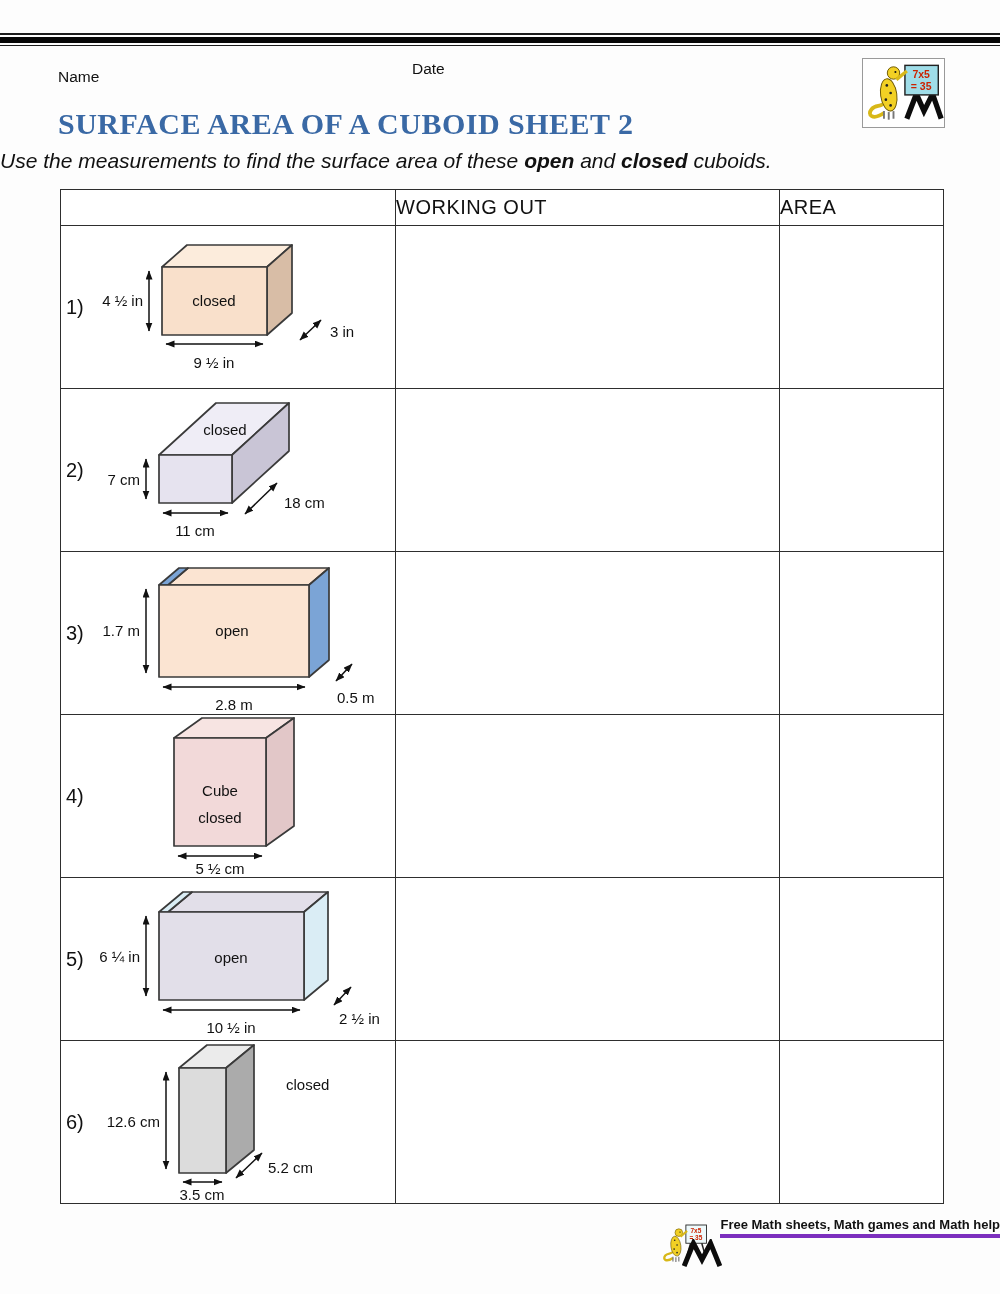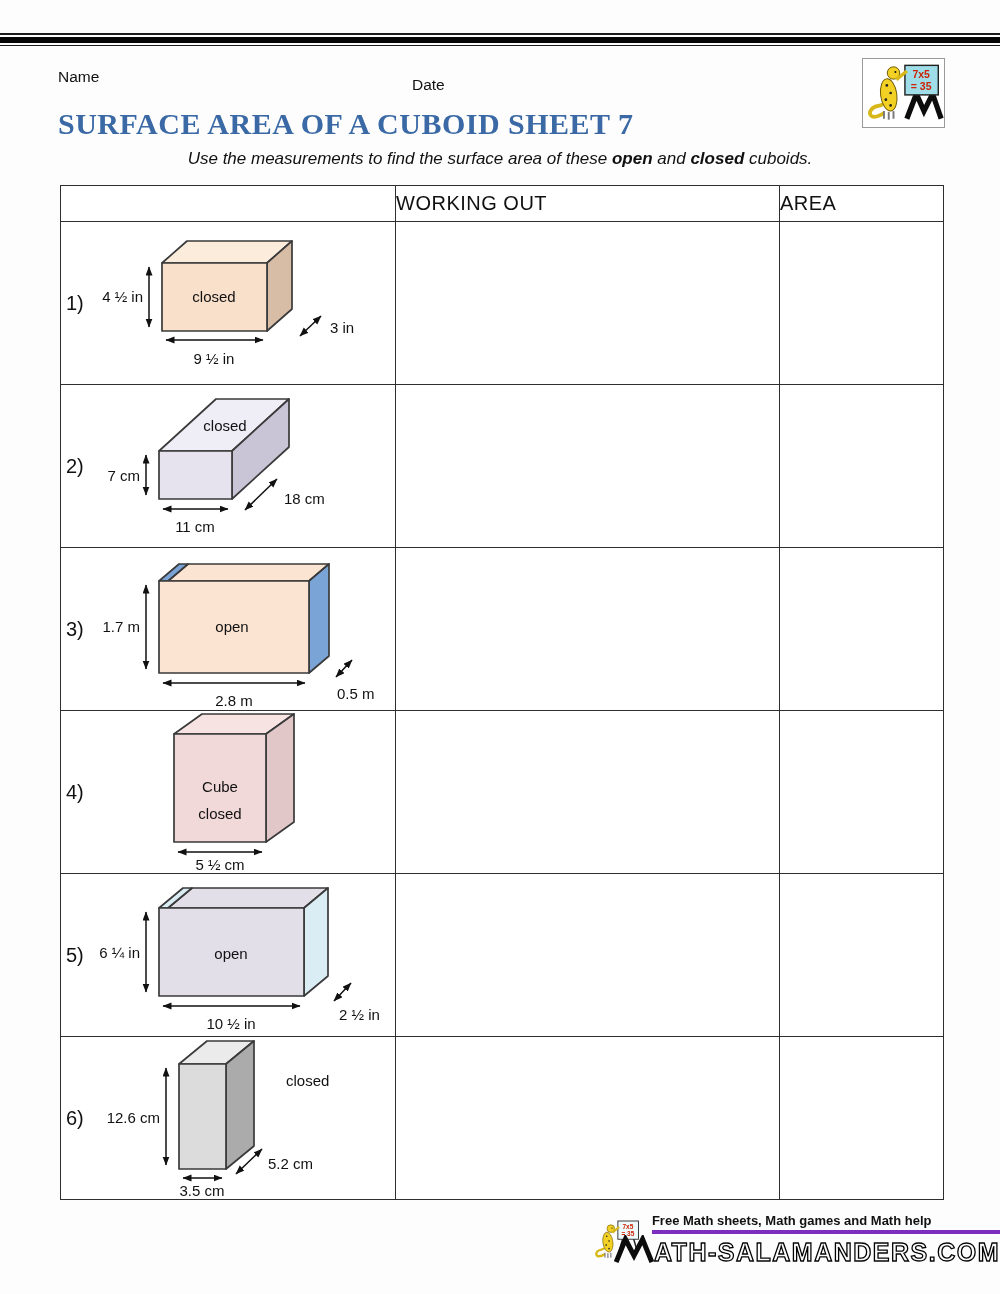--- a/index.html
+++ b/index.html
@@ -10,30 +10,30 @@
   
   .topbar{margin-top:33px;}
   .topbar .t1{height:1.5px;background:#1c1c1c;}
   .topbar .t2{height:2px;}
   .topbar .t3{height:6px;background:#060606;}
   .topbar .t4{height:2px;}
   .topbar .t5{height:1.5px;background:#1c1c1c;}
 
   .name-row{position:relative;height:20px;margin-top:14px;font-size:15.5px;}
   .name-row .name{position:absolute;left:58px;top:8px;}
-  .name-row .date{position:absolute;left:412px;top:0;margin-top:16px;}
+  .name-row .date{position:absolute;left:412px;top:0;}
 
   .brand-box{position:absolute;left:862px;top:58px;width:83px;height:70px;
     border:1px solid #9a9a9a;background:#fff;box-sizing:border-box;}
 
   h1.title{
     margin:26px 0 0 58px;font-family:"Liberation Serif","DejaVu Serif",serif;
     font-weight:600;font-size:30px;line-height:36px;color:#3a69a5;letter-spacing:.5px;
   }
-  .instruction{margin:7px 0 0 0;text-align:center;font-style:italic;font-size:17px;}
+  .instruction{margin:7px 0 0 0;text-align:left;font-style:italic;font-size:21px;}
   .instruction b{font-weight:bold;}
 
   table.sheet{
     border-collapse:collapse;margin:16px 0 0 60px;table-layout:fixed;
   }
   table.sheet td,table.sheet th{
     border:1.5px solid #2e2e2e;padding:0;vertical-align:middle;
     font-weight:normal;background:#fff;
   }
   th.head{font-size:20px;letter-spacing:.5px;height:35px;text-align:left;}
@@ -88,21 +88,21 @@
     <circle cx="25" cy="27" r="1.4" fill="#222"></circle>
       <circle cx="29" cy="35" r="1.4" fill="#222"></circle>
     <circle cx="24" cy="42" r="1.4" fill="#222"></circle>
       <circle cx="29" cy="48" r="1.4" fill="#222"></circle>
     <line x1="22" y1="54" x2="22" y2="62" stroke="#777" stroke-width="2"></line>
     <line x1="27" y1="55" x2="27" y2="63" stroke="#777" stroke-width="2"></line>
     <line x1="32" y1="54" x2="32" y2="62" stroke="#777" stroke-width="2"></line>
   </svg>
 </div>
 
-<h1 class="title">SURFACE AREA OF A CUBOID SHEET 7</h1>
+<h1 class="title">SURFACE AREA OF A CUBOID SHEET 2</h1>
 
 <p class="instruction"><span>Use the measurements to find the surface area of these </span><b>open</b><span> and </span><b>closed</b><span> cuboids.</span></p>
 
 <table class="sheet">
   <tbody>
       <tr>
     <th class="head" style="width:334px"></th>
     <th class="head" style="width:383px">WORKING OUT</th>
     <th class="head" style="width:163px">AREA</th>
   </tr>
@@ -290,16 +290,15 @@
     <line x1="27" y1="61" x2="27" y2="69" stroke="#777" stroke-width="2"></line>
     <line x1="32" y1="60" x2="32" y2="68" stroke="#777" stroke-width="2"></line>
   </svg>
   <div class="fcol">
     <div class="tagline">Free Math sheets, Math games and Math help</div>
     <div class="underline"></div>
     <div class="sitename-row">
       <svg width="40" height="30" viewBox="0 0 56 38">
         <path d="M3,36 L16,4 L28,27 L40,4 L53,36" stroke="#0c0c0c" stroke-width="7" fill="none"></path>
       </svg>
-      <span class="site-text">ATH-SALAMANDERS.COM</span>
     </div>
   </div>
 </div>
 
 </body></html>

